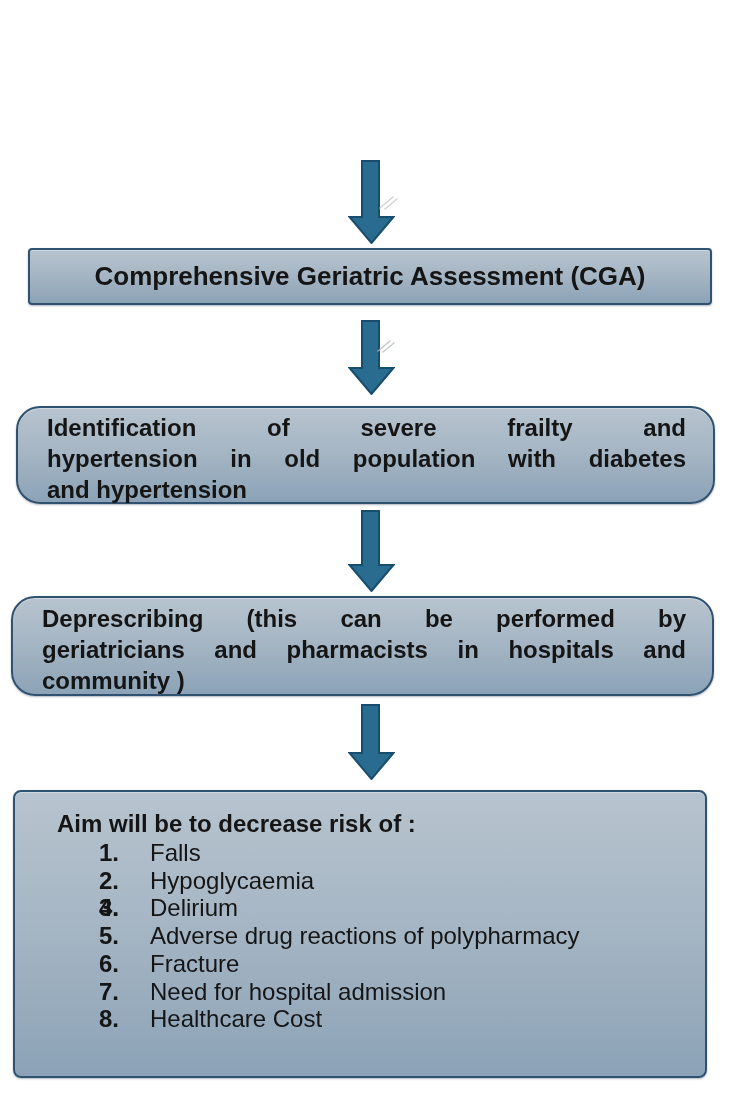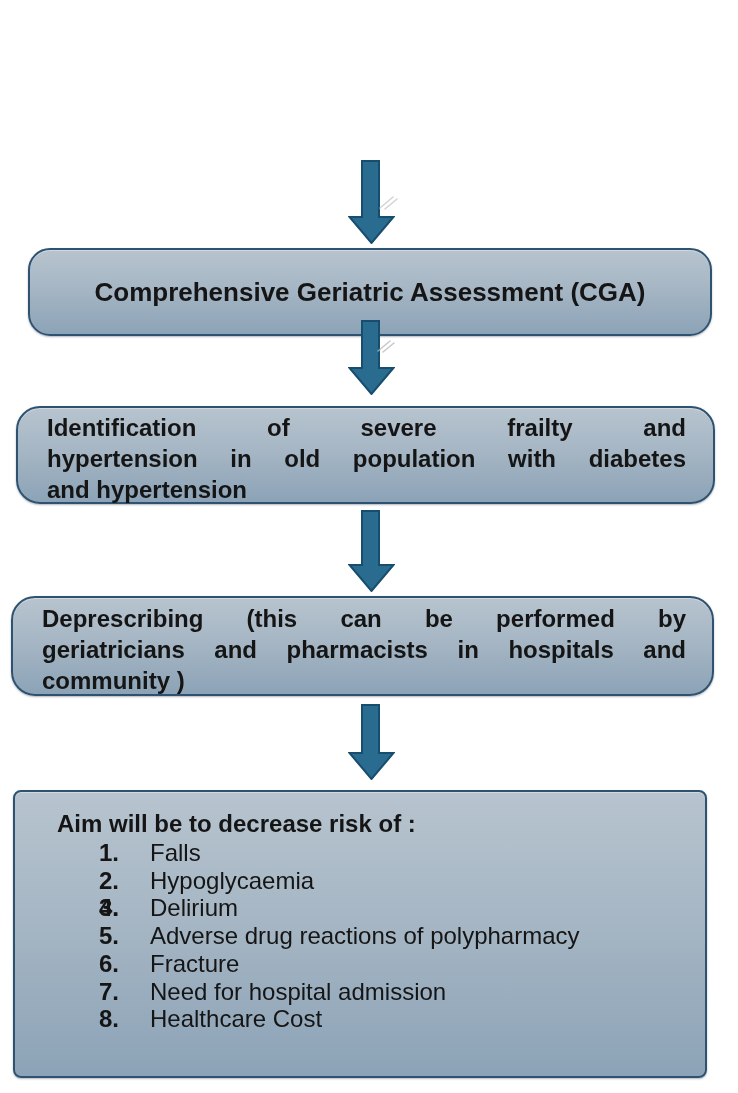--- a/index.html
+++ b/index.html
@@ -13,21 +13,21 @@
     color: var(--ink, #151515);
   }
   .box {
     position: absolute;
     box-sizing: border-box;
     background: linear-gradient(180deg, var(--box-top, #b7c4cf) 0%, var(--box-mid, #a6b6c4) 45%, var(--box-bottom, #8ca3b7) 100%);
     border: 2px solid var(--box-border, #2f5270);
     box-shadow: inset 0 1px 0 rgba(255,255,255,0.35), 0 1px 2px rgba(30,47,68,0.35);
   }
   #box1 { left: 30px; top: 10px;  width: 677px; height: 147px; border-radius: 26px; padding: 14px 24px 0 30px; }
-  #box2 { left: 28px; top: 248px; width: 684px; height: 88px;  border-radius: 22px; display: flex; align-items: center; justify-content: center; }
+  #box2 { left: 28px; top: 248px; width: 684px; height: 57px;  border-radius: 4px; display: flex; align-items: center; justify-content: center; }
   #box3 { left: 16px; top: 406px; width: 699px; height: 98px;  border-radius: 24px; padding: 4px 27px 0 29px; }
   #box4 { left: 11px; top: 596px; width: 703px; height: 100px; border-radius: 24px; padding: 5px 26px 8px 29px; }
   #box5 { left: 13px; top: 790px; width: 694px; height: 288px; border-radius: 8px; padding: 18px 20px 0 0; }
 
   .title1 { margin: 0; font-size: 22px; font-weight: 700; line-height: 28px; }
   .bullets { margin: 5px 0 0; padding: 0; list-style: none; }
   .bullets li { position: relative; padding-left: 45px; font-size: 22px; line-height: 28.5px; }
   .bullets li::before {
     content: ""; position: absolute; left: 19px; top: 9px;
     width: 10px; height: 10px; border-radius: 50%; background: var(--ink, #151515);

